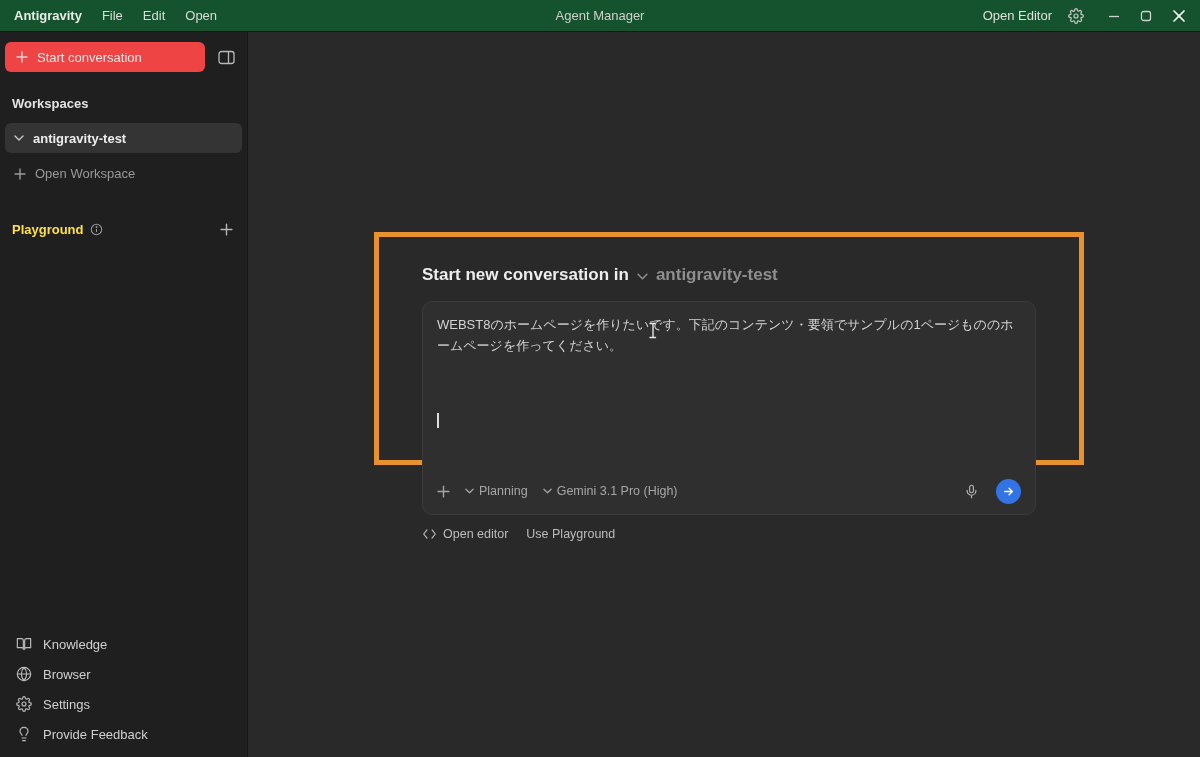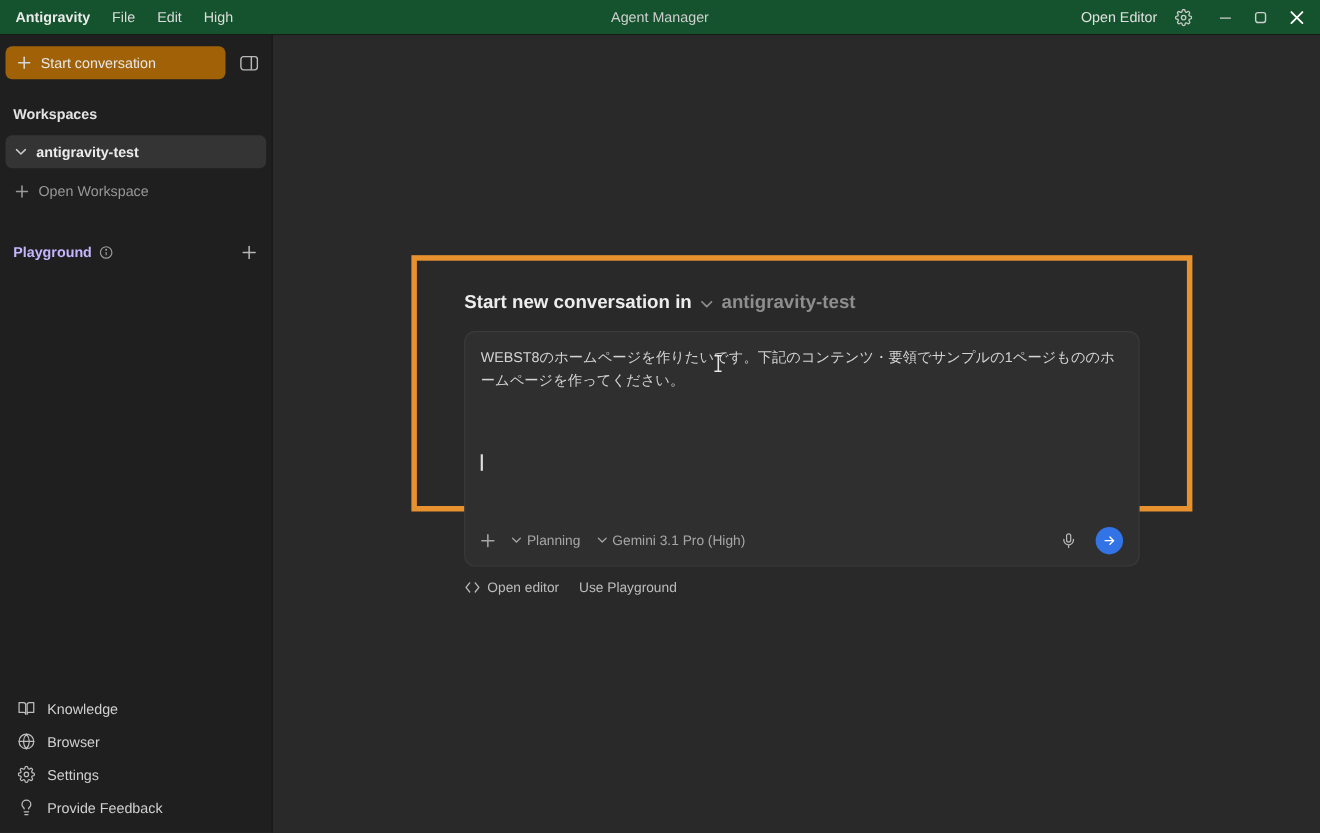--- a/index.html
+++ b/index.html
@@ -32,35 +32,35 @@
   
   .app-body { flex:1; display:flex; min-height:0; }
 
   
   .sidebar {
     width:248px; flex:0 0 248px; background:#1f1f1f; border-right:1px solid #161616;
     display:flex; flex-direction:column; position:relative;
   }
   .sidebar-top { display:flex; align-items:center; gap:6px; padding:10px 6px 8px 5px; }
   .start-btn {
-    flex:1; height:30px; background:#a16207; border:none; border-radius:6px;
+    flex:1; height:30px; background:#ef4444; border:none; border-radius:6px;
     color:#e6e6e6; font-size:13px; display:flex; align-items:center; gap:9px;
     padding:0 11px; cursor:pointer; font-family:inherit;
   }
   .panel-btn { width:30px; height:28px; background:none; border:none; color:#b9b9b9; display:flex; align-items:center; justify-content:center; cursor:pointer; }
 
   .section-label { padding:16px 12px 4px; font-weight:700; color:#e3e3e3; font-size:13px; }
   .workspace-item {
     margin:8px 5px 0; height:30px; border-radius:6px; background:#343434;
     display:flex; align-items:center; gap:9px; padding:0 9px;
     color:#ececec; font-weight:700; cursor:pointer;
   }
   .open-workspace { display:flex; align-items:center; gap:9px; padding:13px 14px; color:#989898; cursor:pointer; }
 
-  .playground-row { display:flex; align-items:center; gap:6px; padding:28px 14px 6px 12px; font-weight:700; color:#c4b5fd; }
+  .playground-row { display:flex; align-items:center; gap:6px; padding:28px 14px 6px 12px; font-weight:700; color:#fde047; }
   .playground-row .spacer { flex:1; }
 
   .sidebar-footer { margin-top:auto; padding:6px 0 8px; }
   .footer-item { display:flex; align-items:center; gap:11px; padding:7px 16px; color:#d0d0d0; cursor:pointer; }
   .footer-item svg { color:#bdbdbd; flex:0 0 auto; }
 
   
   .main { flex:1; position:relative; background:#292929; }
   .highlight-box {
     position:absolute; left:126px; top:200px; width:710px; height:233px;
@@ -99,21 +99,21 @@
 </head>
 <body>
 
 <div class="window">
 
   <div class="titlebar">
     <div class="menubar">
       <span class="app-name">Antigravity</span>
       <span class="menu">File</span>
       <span class="menu">Edit</span>
-      <span class="menu">High</span>
+      <span class="menu">Open</span>
     </div>
     <div class="win-title">Agent Manager</div>
     <div class="titlebar-right">
       <span class="open-editor">Open Editor</span>
       <button class="icon-btn">
         <svg width="16" height="16" viewBox="0 0 24 24" fill="none" stroke="currentColor" stroke-width="1.8" stroke-linecap="round" stroke-linejoin="round">
             <circle cx="12" cy="12" r="3"></circle>
             <path d="M19.4 15a1.65 1.65 0 0 0 .33 1.82l.06.06a2 2 0 0 1-2.83 2.83l-.06-.06a1.65 1.65 0 0 0-1.82-.33 1.65 1.65 0 0 0-1 1.51V21a2 2 0 0 1-4 0v-.09a1.65 1.65 0 0 0-1-1.51 1.65 1.65 0 0 0-1.82.33l-.06.06a2 2 0 0 1-2.83-2.83l.06-.06a1.65 1.65 0 0 0 .33-1.82 1.65 1.65 0 0 0-1.51-1H3a2 2 0 0 1 0-4h.09a1.65 1.65 0 0 0 1.51-1 1.65 1.65 0 0 0-.33-1.82l-.06-.06a2 2 0 0 1 2.83-2.83l.06.06a1.65 1.65 0 0 0 1.82.33H9a1.65 1.65 0 0 0 1-1.51V3a2 2 0 0 1 4 0v.09a1.65 1.65 0 0 0 1 1.51 1.65 1.65 0 0 0 1.82-.33l.06-.06a2 2 0 0 1 2.83 2.83l-.06.06a1.65 1.65 0 0 0-.33 1.82V9a1.65 1.65 0 0 0 1.51 1H21a2 2 0 0 1 0 4h-.09a1.65 1.65 0 0 0-1.51 1z"></path>
           </svg>
       </button>

